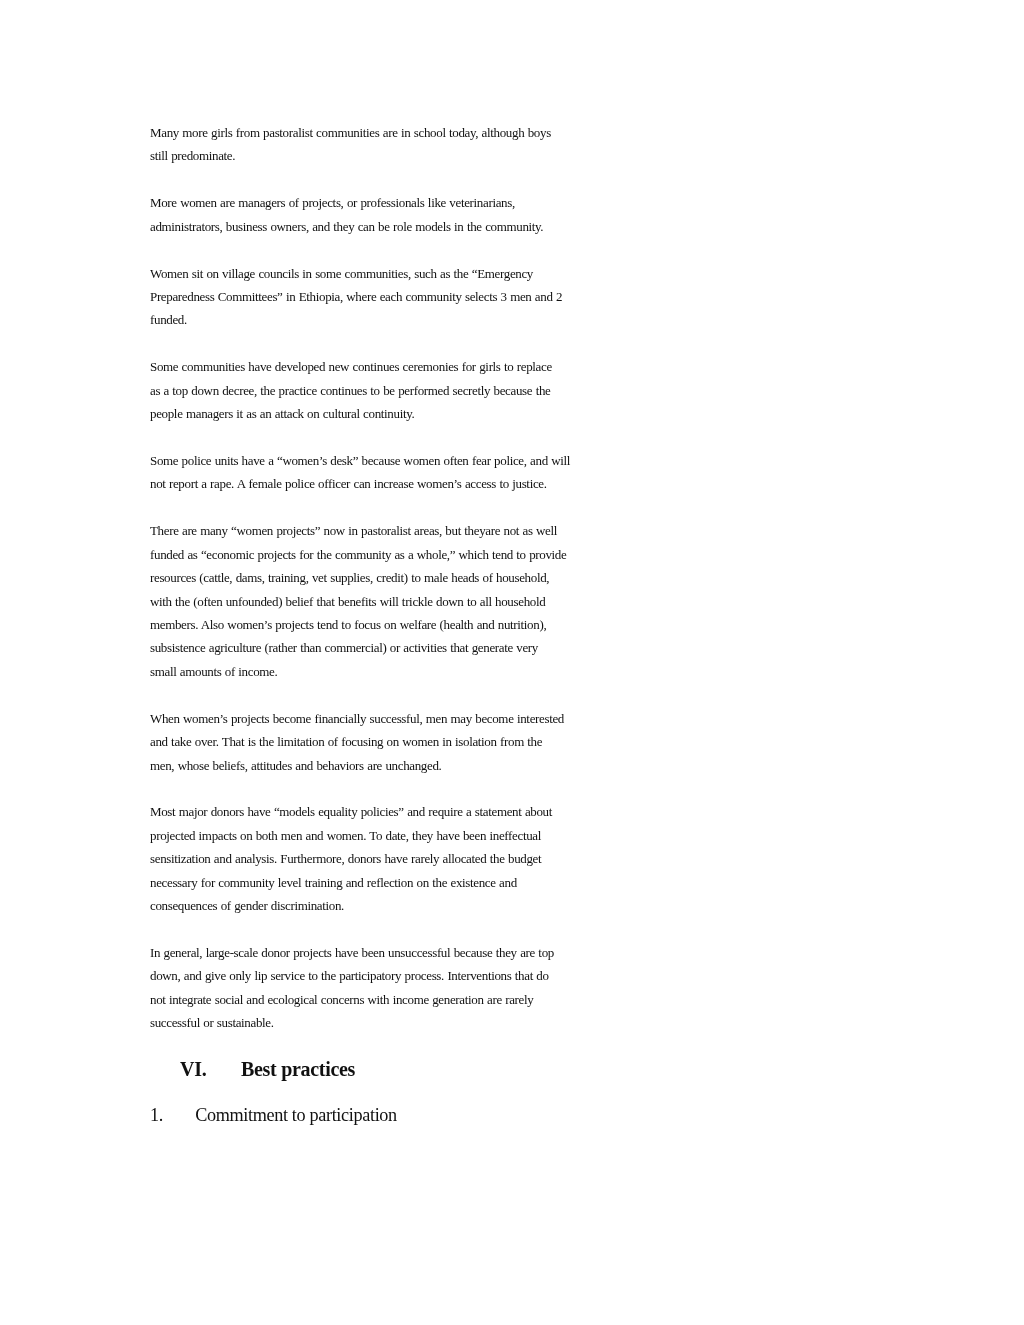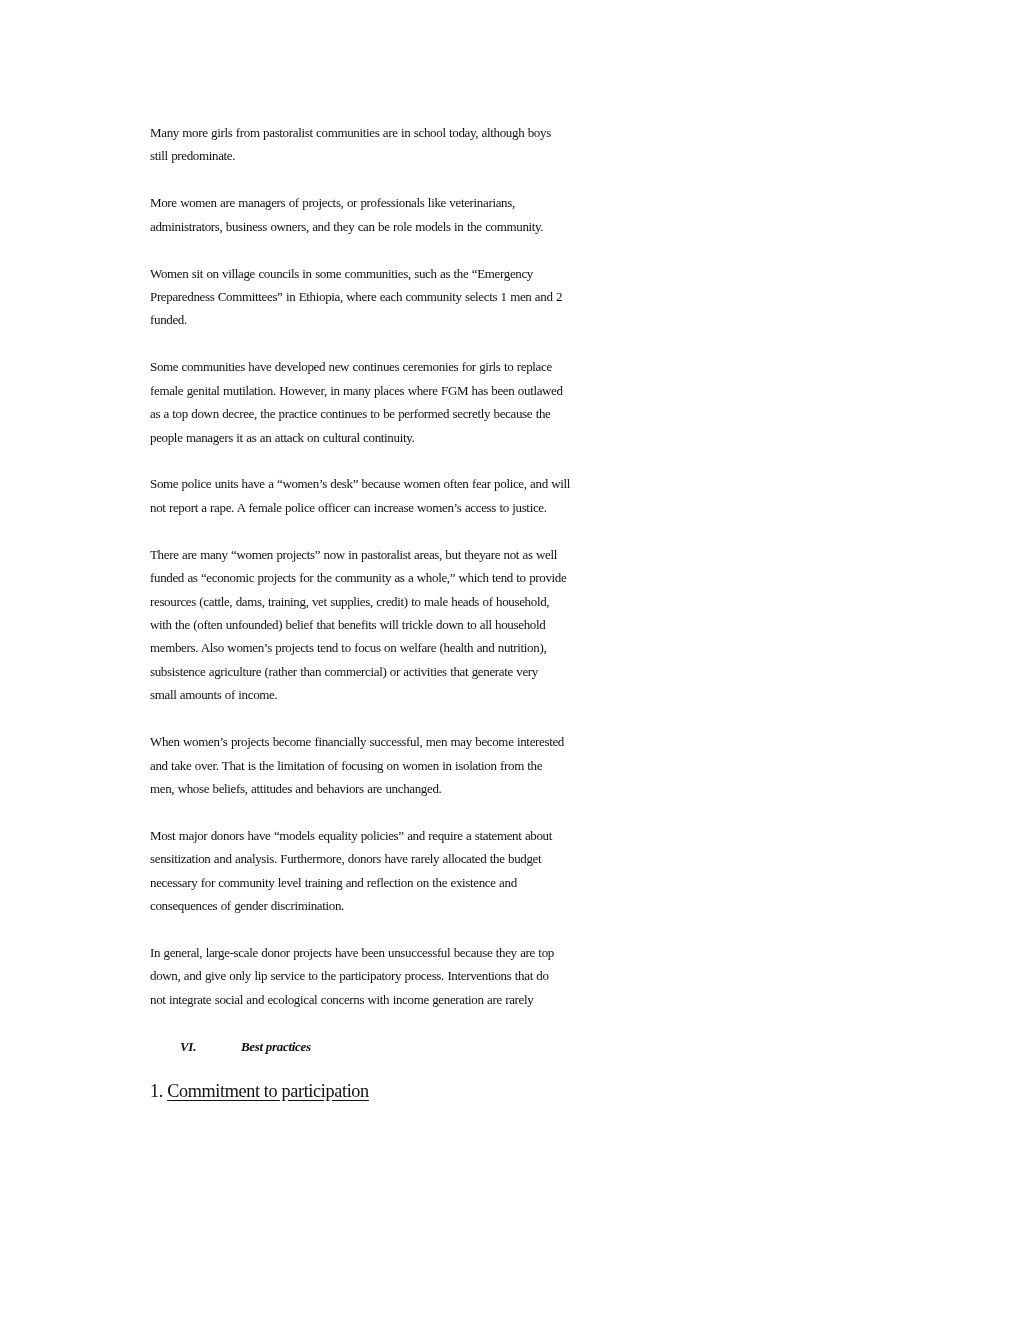--- a/index.html
+++ b/index.html
@@ -28,67 +28,65 @@
       letter-spacing: -0.35px;
       word-spacing: 0.5px;
       white-space: normal;
     }
     .line {
       display: block;
       white-space: nowrap;
     }
     .heading {
       margin: 0 0 22px 0;
-      font-size: 13px;
+      font-size: 20px;
       line-height: 23.4px;
       font-weight: bold;
       letter-spacing: -0.3px;
       display: flex;
-      font-style: italic;
     }
     .heading .num {
       display: inline-block;
       width: 61px;
       margin-left: 30px;
     }
     .list-item {
       font-size: 18.2px;
       line-height: 23.4px;
       letter-spacing: -0.35px;
       margin: 0;
     }
     .list-item .title {
-      text-decoration: underline;
       text-underline-offset: 3px;
+      margin-left: 28px;
     }
   </style>
 </head>
 <body>
 
 <div class="page">
 
   <p class="para">
     <span class="line">Many more girls from pastoralist communities are in school today, although boys</span>
     <span class="line">still predominate.</span>
   </p>
 
   <p class="para">
     <span class="line">More women are managers of projects, or professionals like veterinarians,</span>
     <span class="line">administrators, business owners, and they can be role models in the community.</span>
   </p>
 
   <p class="para">
     <span class="line">Women sit on village councils in some communities, such as the “Emergency</span>
-    <span class="line">Preparedness Committees” in Ethiopia, where each community selects 1 men and 2</span>
+    <span class="line">Preparedness Committees” in Ethiopia, where each community selects 3 men and 2</span>
     <span class="line">funded.</span>
   </p>
 
   <p class="para">
     <span class="line">Some communities have developed new continues ceremonies for girls to replace</span>
-    <span class="line">female genital mutilation.  However, in many places where FGM has been outlawed</span>
     <span class="line">as a top down decree, the practice continues to be performed secretly because the</span>
     <span class="line">people managers it as an attack on cultural continuity.</span>
   </p>
 
   <p class="para">
     <span class="line">Some police units have a “women’s desk” because women often fear police, and will</span>
     <span class="line">not report a rape.  A female police officer can increase women’s access to justice.</span>
   </p>
 
   <p class="para">
@@ -102,29 +100,31 @@
   </p>
 
   <p class="para">
     <span class="line">When women’s projects become financially successful, men may become interested</span>
     <span class="line">and take over.  That is the limitation of focusing on women in isolation from the</span>
     <span class="line">men, whose beliefs, attitudes and behaviors are unchanged.</span>
   </p>
 
   <p class="para">
     <span class="line">Most major donors have “models equality policies” and require a statement about</span>
+    <span class="line">projected impacts on both men and women.  To date, they have been ineffectual</span>
     <span class="line">sensitization and analysis.  Furthermore, donors have rarely allocated the budget</span>
     <span class="line">necessary for community level training and reflection on the existence and</span>
     <span class="line">consequences of gender discrimination.</span>
   </p>
 
   <p class="para">
     <span class="line">In general, large-scale donor projects have been unsuccessful because they are top</span>
     <span class="line">down, and give only lip service to the participatory process. Interventions that do</span>
     <span class="line">not integrate social and ecological concerns with income generation are rarely</span>
+    <span class="line">successful or sustainable.</span>
   </p>
 
   <h2 class="heading">
     <span class="num">VI.</span>
     <span>Best practices</span>
   </h2>
 
   <p class="list-item">
     <span>1.</span>
     <span class="title">Commitment to participation</span>

